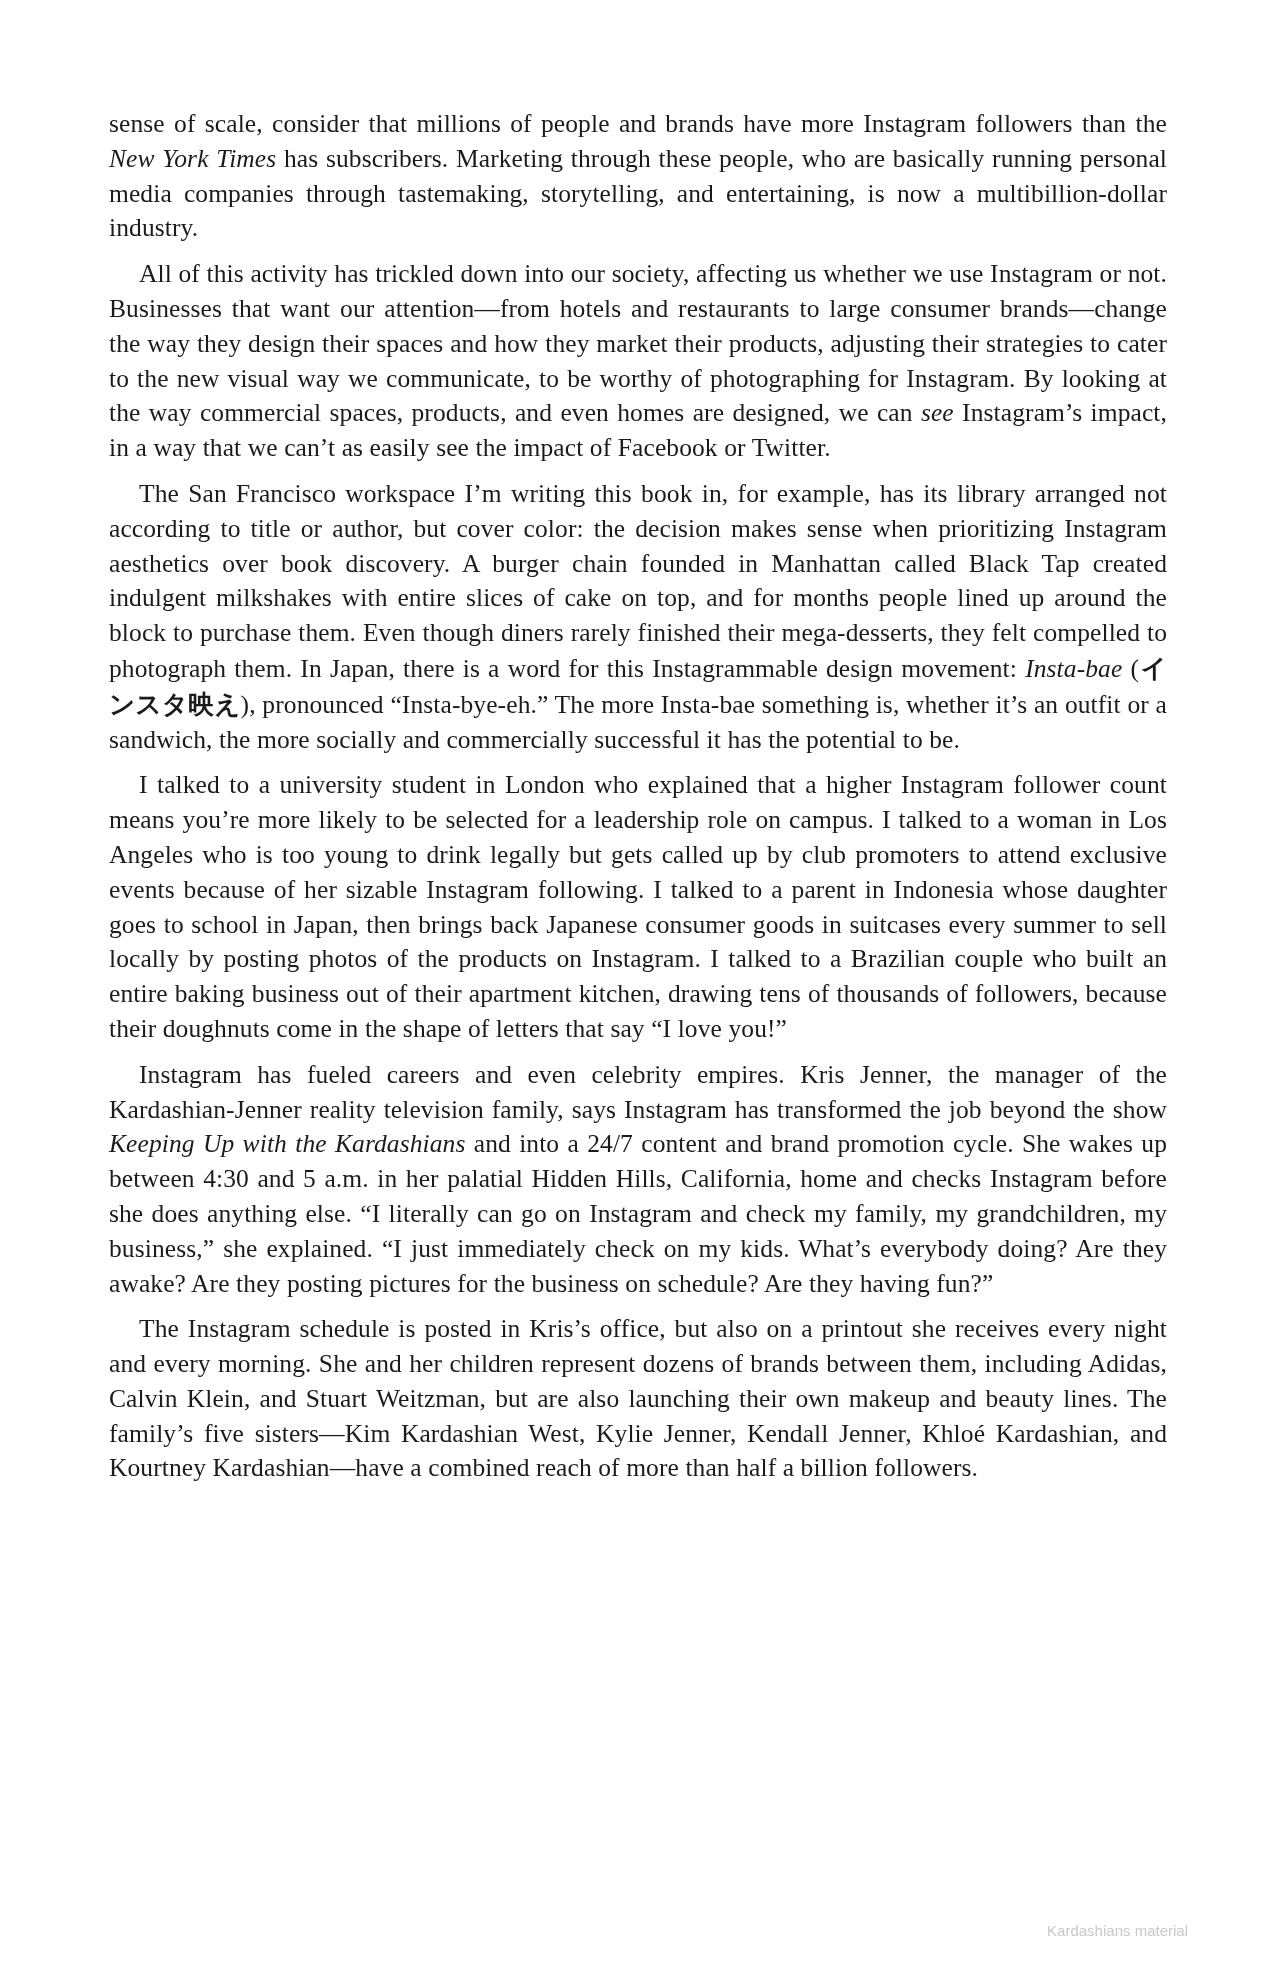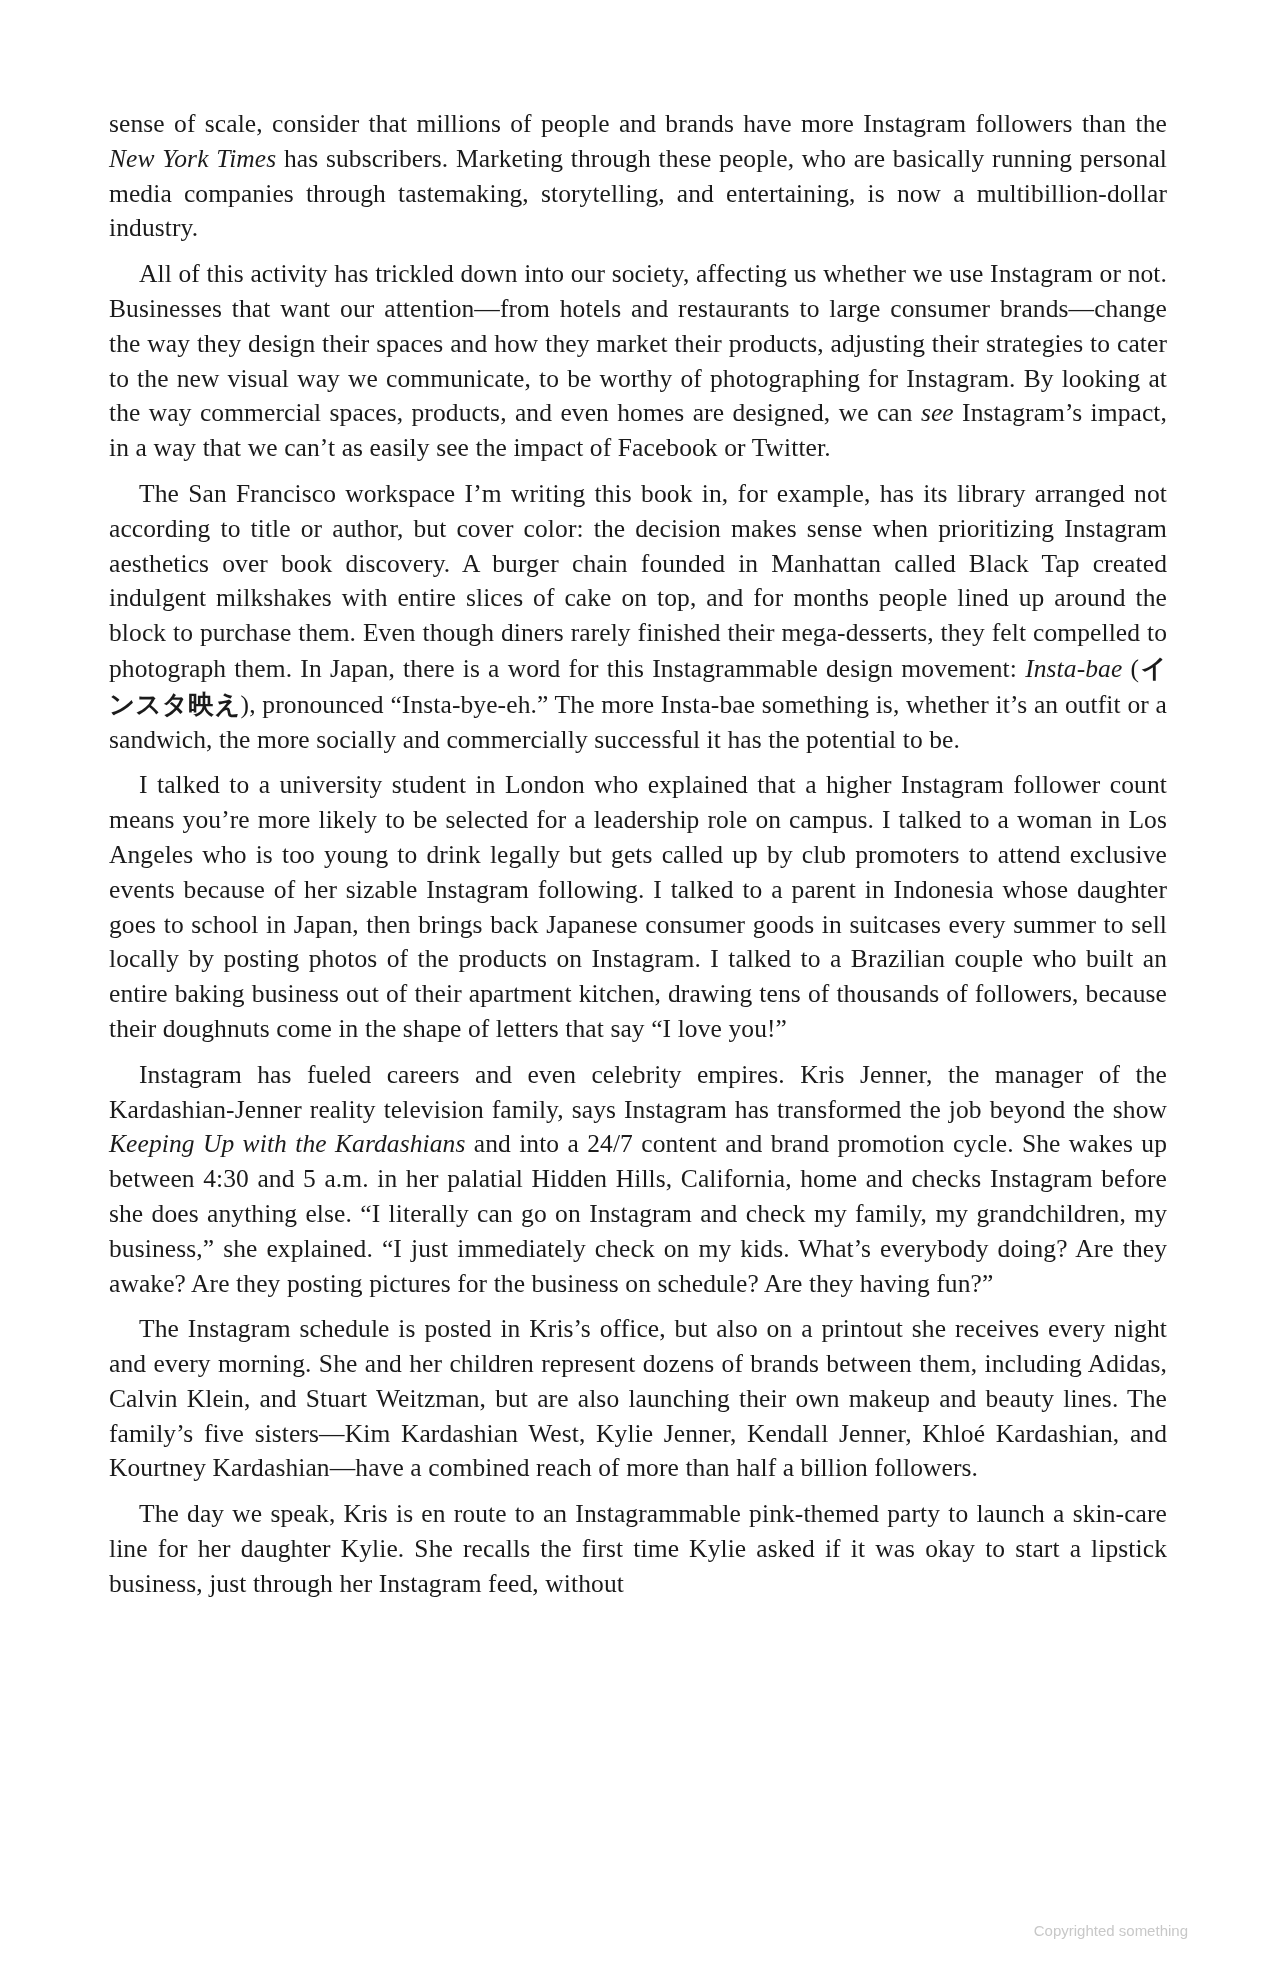--- a/index.html
+++ b/index.html
@@ -53,16 +53,15 @@
 <body>
 
 <main class="page">
   <div class="text-block" id="text-block">
       <p>sense of scale, consider that millions of people and brands have more Instagram followers than the <em>New York Times</em> has subscribers. Marketing through these people, who are basically running personal media companies through tastemaking, storytelling, and entertaining, is now a multibillion-dollar industry.</p>
       <p class="indent">All of this activity has trickled down into our society, affecting us whether we use Instagram or not. Businesses that want our attention—from hotels and restaurants to large consumer brands—change the way they design their spaces and how they market their products, adjusting their strategies to cater to the new visual way we communicate, to be worthy of photographing for Instagram. By looking at the way commercial spaces, products, and even homes are designed, we can <em>see</em> Instagram’s impact, in a way that we can’t as easily see the impact of Facebook or Twitter.</p>
       <p class="indent">The San Francisco workspace I’m writing this book in, for example, has its library arranged not according to title or author, but cover color: the decision makes sense when prioritizing Instagram aesthetics over book discovery. A burger chain founded in Manhattan called Black Tap created indulgent milkshakes with entire slices of cake on top, and for months people lined up around the block to purchase them. Even though diners rarely finished their mega-desserts, they felt compelled to photograph them. In Japan, there is a word for this Instagrammable design movement: <em>Insta-bae</em> (<span class="cjk">インスタ映え</span>), pronounced “Insta-bye-eh.” The more Insta-bae something is, whether it’s an outfit or a sandwich, the more socially and commercially successful it has the potential to be.</p>
       <p class="indent">I talked to a university student in London who explained that a higher Instagram follower count means you’re more likely to be selected for a leadership role on campus. I talked to a woman in Los Angeles who is too young to drink legally but gets called up by club promoters to attend exclusive events because of her sizable Instagram following. I talked to a parent in Indonesia whose daughter goes to school in Japan, then brings back Japanese consumer goods in suitcases every summer to sell locally by posting photos of the products on Instagram. I talked to a Brazilian couple who built an entire baking business out of their apartment kitchen, drawing tens of thousands of followers, because their doughnuts come in the shape of letters that say “I love you!”</p>
       <p class="indent">Instagram has fueled careers and even celebrity empires. Kris Jenner, the manager of the Kardashian-Jenner reality television family, says Instagram has transformed the job beyond the show <em>Keeping Up with the Kardashians</em> and into a 24/7 content and brand promotion cycle. She wakes up between 4:30 and 5 a.m. in her palatial Hidden Hills, California, home and checks Instagram before she does anything else. “I literally can go on Instagram and check my family, my grandchildren, my business,” she explained. “I just immediately check on my kids. What’s everybody doing? Are they awake? Are they posting pictures for the business on schedule? Are they having fun?”</p>
       <p class="indent">The Instagram schedule is posted in Kris’s office, but also on a printout she receives every night and every morning. She and her children represent dozens of brands between them, including Adidas, Calvin Klein, and Stuart Weitzman, but are also launching their own makeup and beauty lines. The family’s five sisters—Kim Kardashian West, Kylie Jenner, Kendall Jenner, Khloé Kardashian, and Kourtney Kardashian—have a combined reach of more than half a billion followers.</p>
-      <p class="indent">The day we speak, Kris is en route to an Instagrammable pink-themed party to launch a skin-care line for her daughter Kylie. She recalls the first time Kylie asked if it was okay to start a lipstick business, just through her Instagram feed, without</p>
     </div>
-  <div class="watermark">Copyrighted something</div>
+  <div class="watermark">Kardashians material</div>
 </main>
 
 </body></html>

